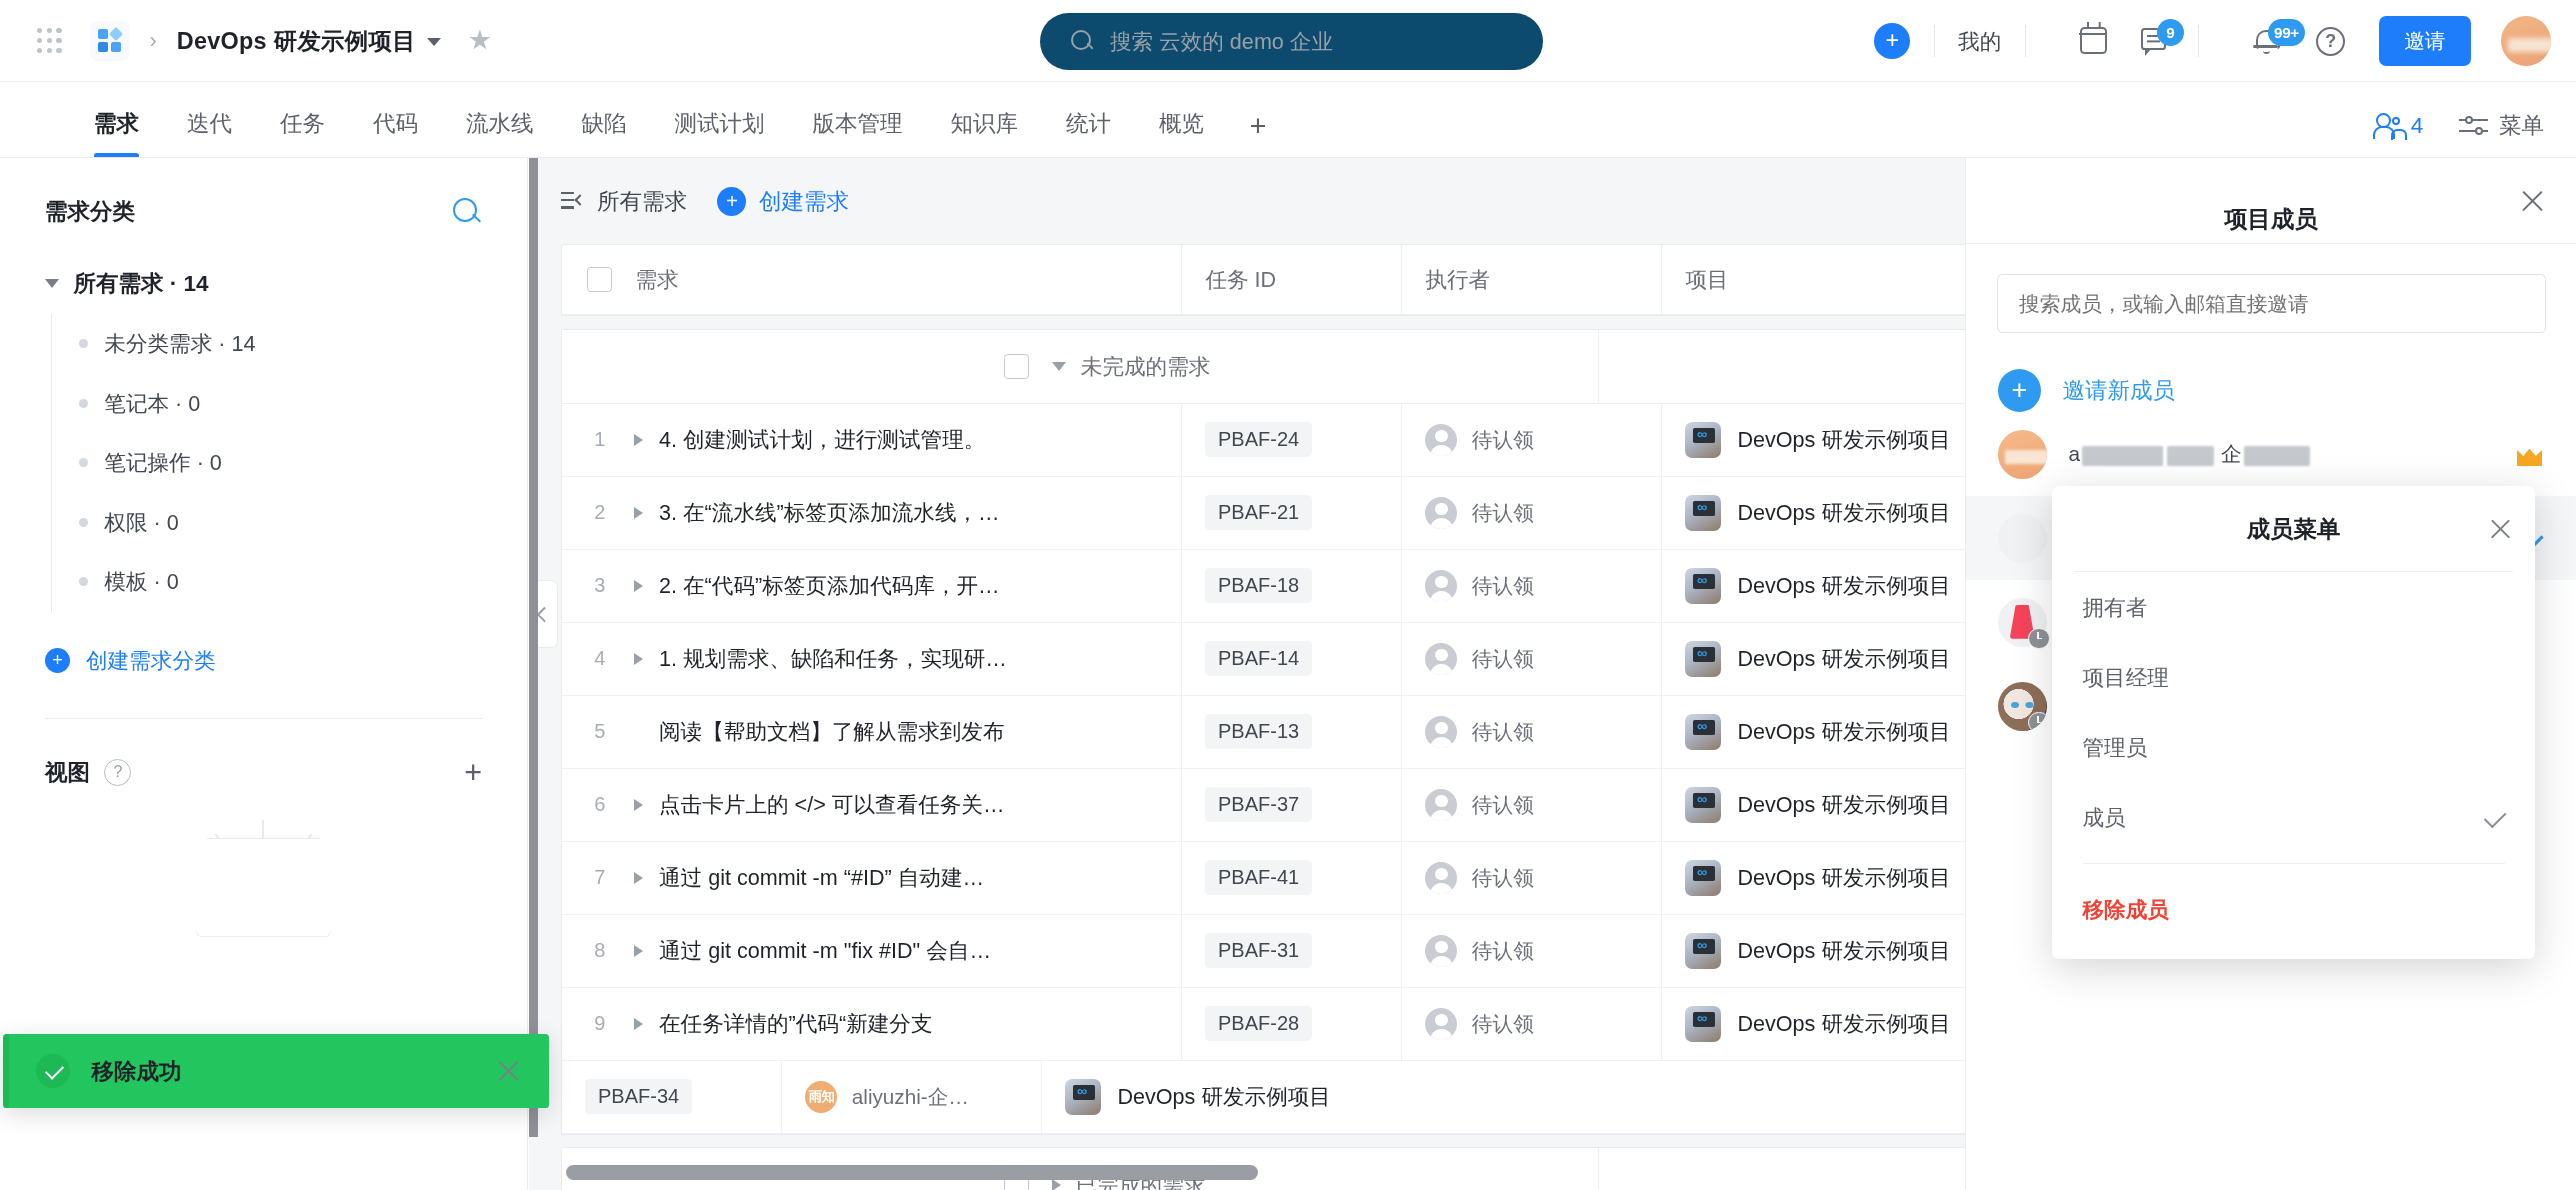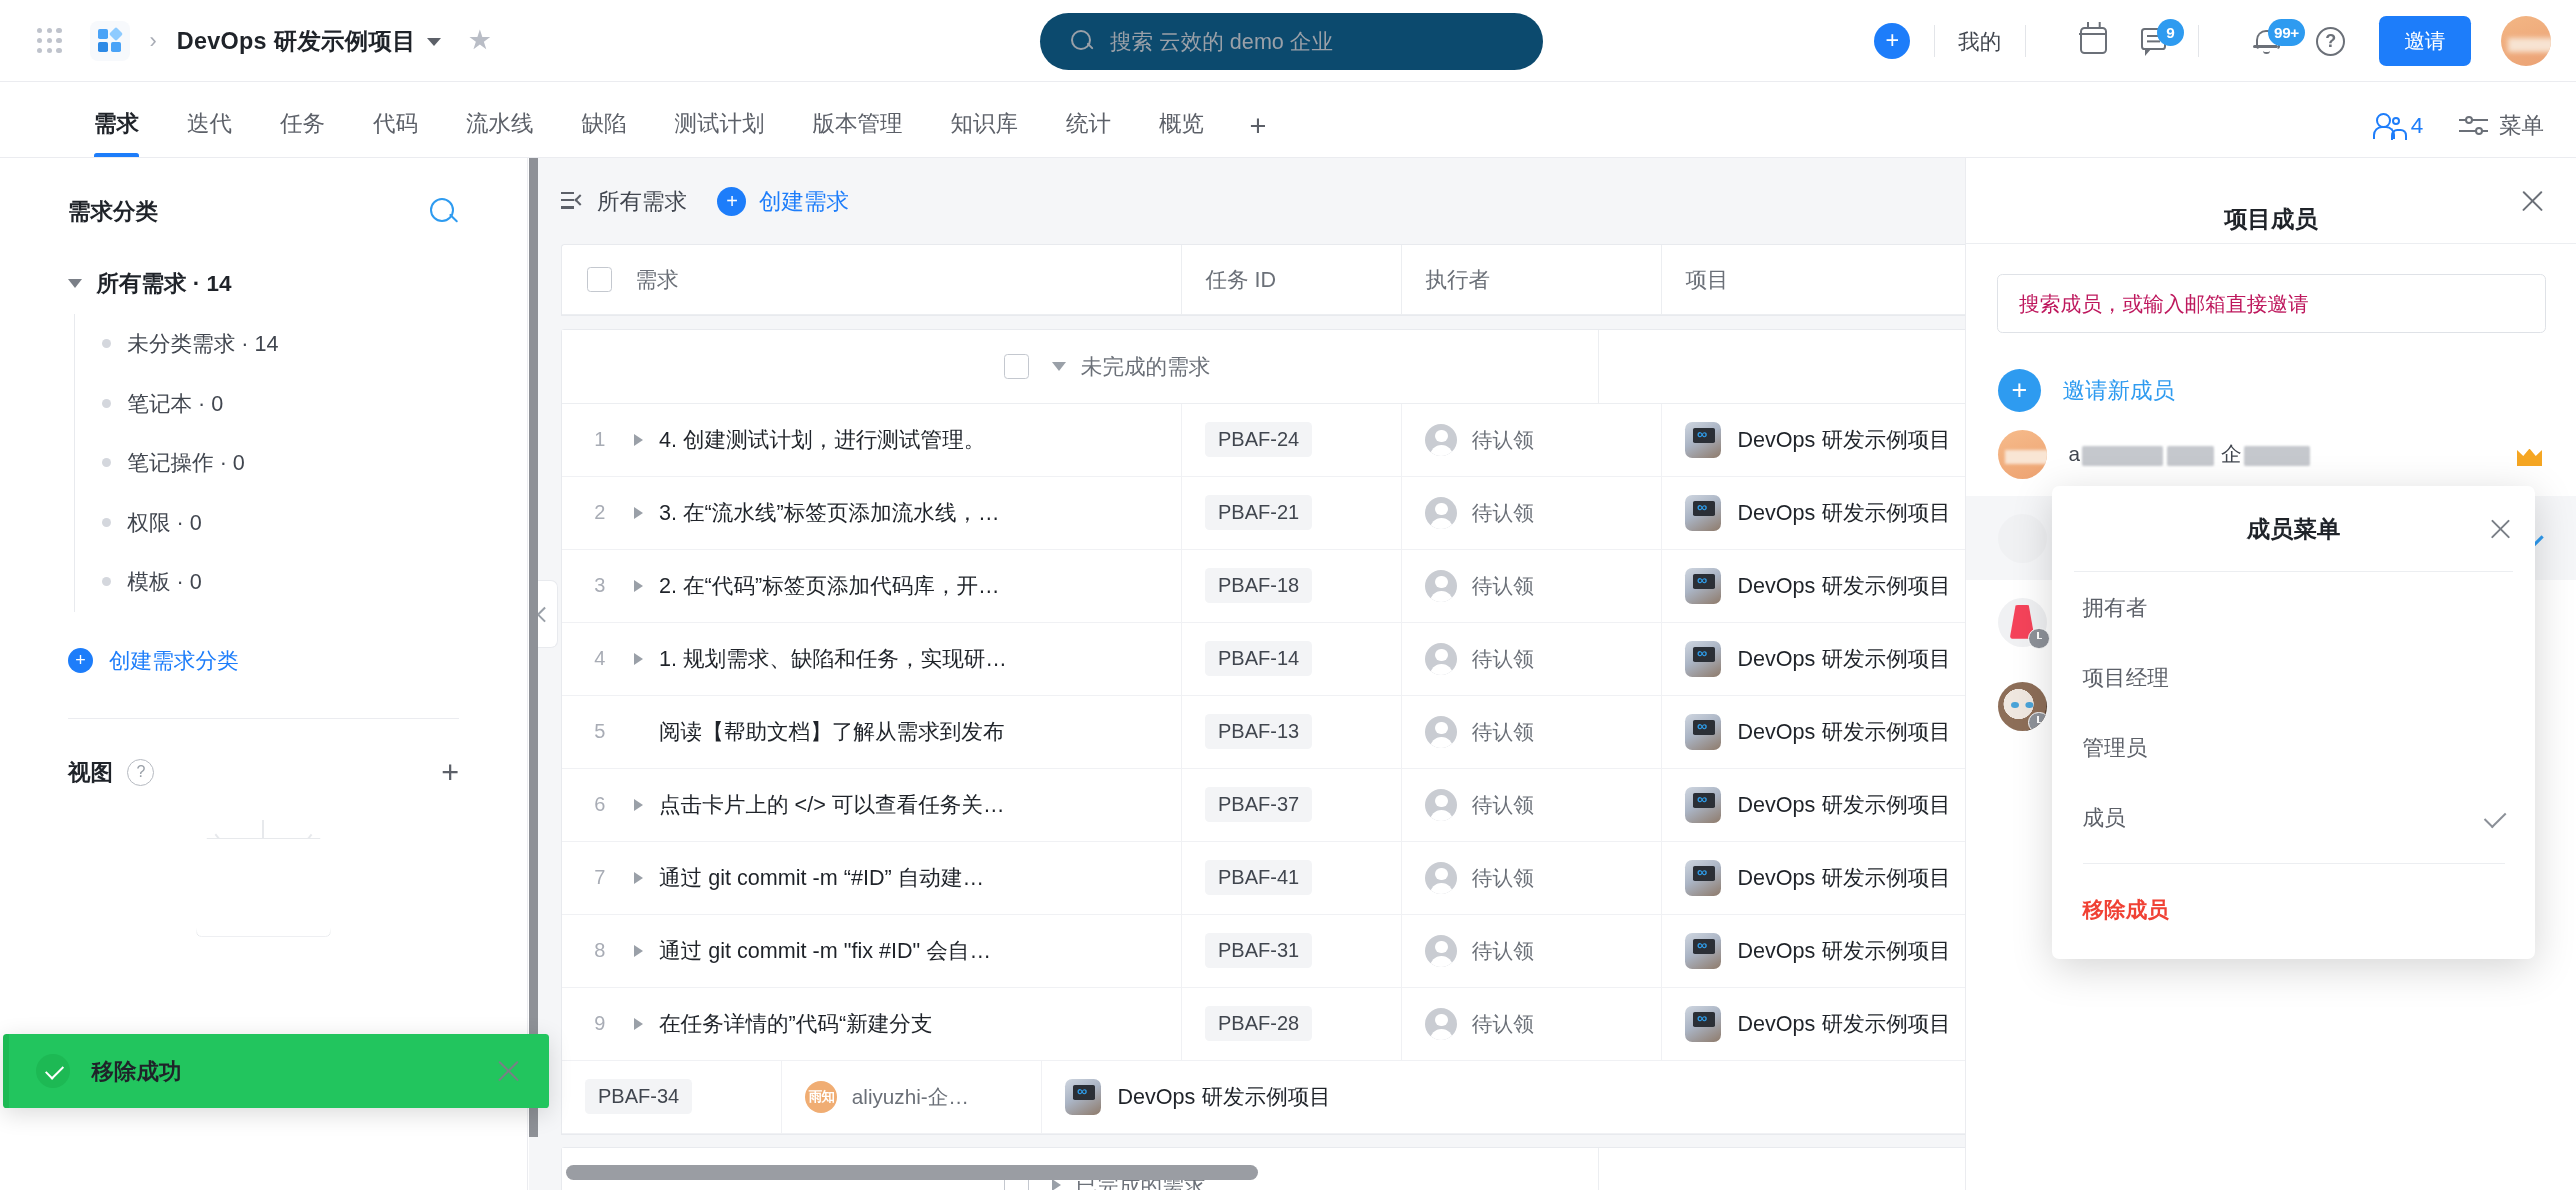--- a/index.html
+++ b/index.html
@@ -144,21 +144,21 @@
   .slider-ico b:nth-child(2){ top:15.3px; }
   .slider-ico em { position:absolute; width:8px; height:8px; border:2.2px solid #6b7078;
     border-radius:50%; background:#fff; }
   .slider-ico em:nth-of-type(1){ left:5.4px; top:1.3px; }
   .slider-ico em:nth-of-type(2){ left:16px; top:12px; }
   .menu-label { font-size:22.5px; color:#5c6068; }
 
   
   .sidebar {
     position:absolute; left:0; top:158px; width:528px; bottom:0; background:#fff;
-    border-right:0.9px solid #ebecf0; padding: 0 68px; overflow:hidden;
+    border-right:0.9px solid #ebecf0; padding: 0 45px; overflow:hidden;
   }
   .sb-head { display:flex; align-items:center; justify-content:space-between; padding: 38px 0 27px 0; }
   .sb-title { font-size:22.5px; font-weight:700; color:#1f2329; }
   .sb-search { width:30.5px; height:30.5px; position:relative; cursor:pointer; }
   .sb-search::before { content:""; position:absolute; left:1.8px; top:1.8px; width:20px; height:20px;
     border:2.3px solid #2e9bf0; border-radius:50%; }
   .sb-search::after { content:""; position:absolute; left:19px; top:20.7px; width:10.8px; height:2.3px;
     background:#2e9bf0; transform: rotate(45deg); border-radius:1.8px; }
   .tree-root { display:flex; align-items:center; padding: 14.4px 0 14.4px 0; cursor:pointer; }
   .tri { width:0; height:0; border-left:7.2px solid transparent; border-right:7.2px solid transparent;
@@ -291,21 +291,21 @@
   .rp-title { font-size:23.4px; font-weight:700; color:#1f2329;margin-top:36px; }
   .rp-close { position:absolute; right: 30.5px; top: 29px; width:27px; height:27px; cursor:pointer; }
   .rp-close::before, .rp-close::after { content:""; position:absolute; left:0; top:12.6px;
     width:27px; height:2.3px; background:#6b7078; border-radius:1.8px; }
   .rp-close::before { transform: rotate(45deg); }
   .rp-close::after { transform: rotate(-45deg); }
   .rp-searchbox {
     margin: 30px 30.5px 0 30.5px; height: 59px; border:0.9px solid #dfe2e7; border-radius:5.4px;
     display:flex; align-items:center; padding: 0 21.6px; cursor:text;
   }
-  .rp-searchbox span { color:#be185d; font-size:20.7px; }
+  .rp-searchbox span { color:#737373; font-size:20.7px; }
   .rp-invite { display:flex; align-items:center; padding: 36px 0 0 32px; cursor:pointer; }
   .big-plus {
     width:43px;height:43px;border-radius:50%;background:#2e9bf0;color:#fff;font-size:27px;
     display:flex;align-items:center;justify-content:center;margin-right:21.6px;font-weight:300;line-height:1;
   }
   .rp-invite-label { font-size:22.5px; color:#2e9bf0; }
   .mrow { display:flex; align-items:center; height: 84px; padding: 0 32px; position:relative; cursor:pointer;}
   .mrow.dim { background:#f5f6f8; }
   .m-av { width:49px; height:49px; border-radius:50%; margin-right:21.6px; flex:none; position:relative; }
   .m-av.owner { background: linear-gradient(160deg,#f6bb8b,#eda271); overflow:hidden; }

